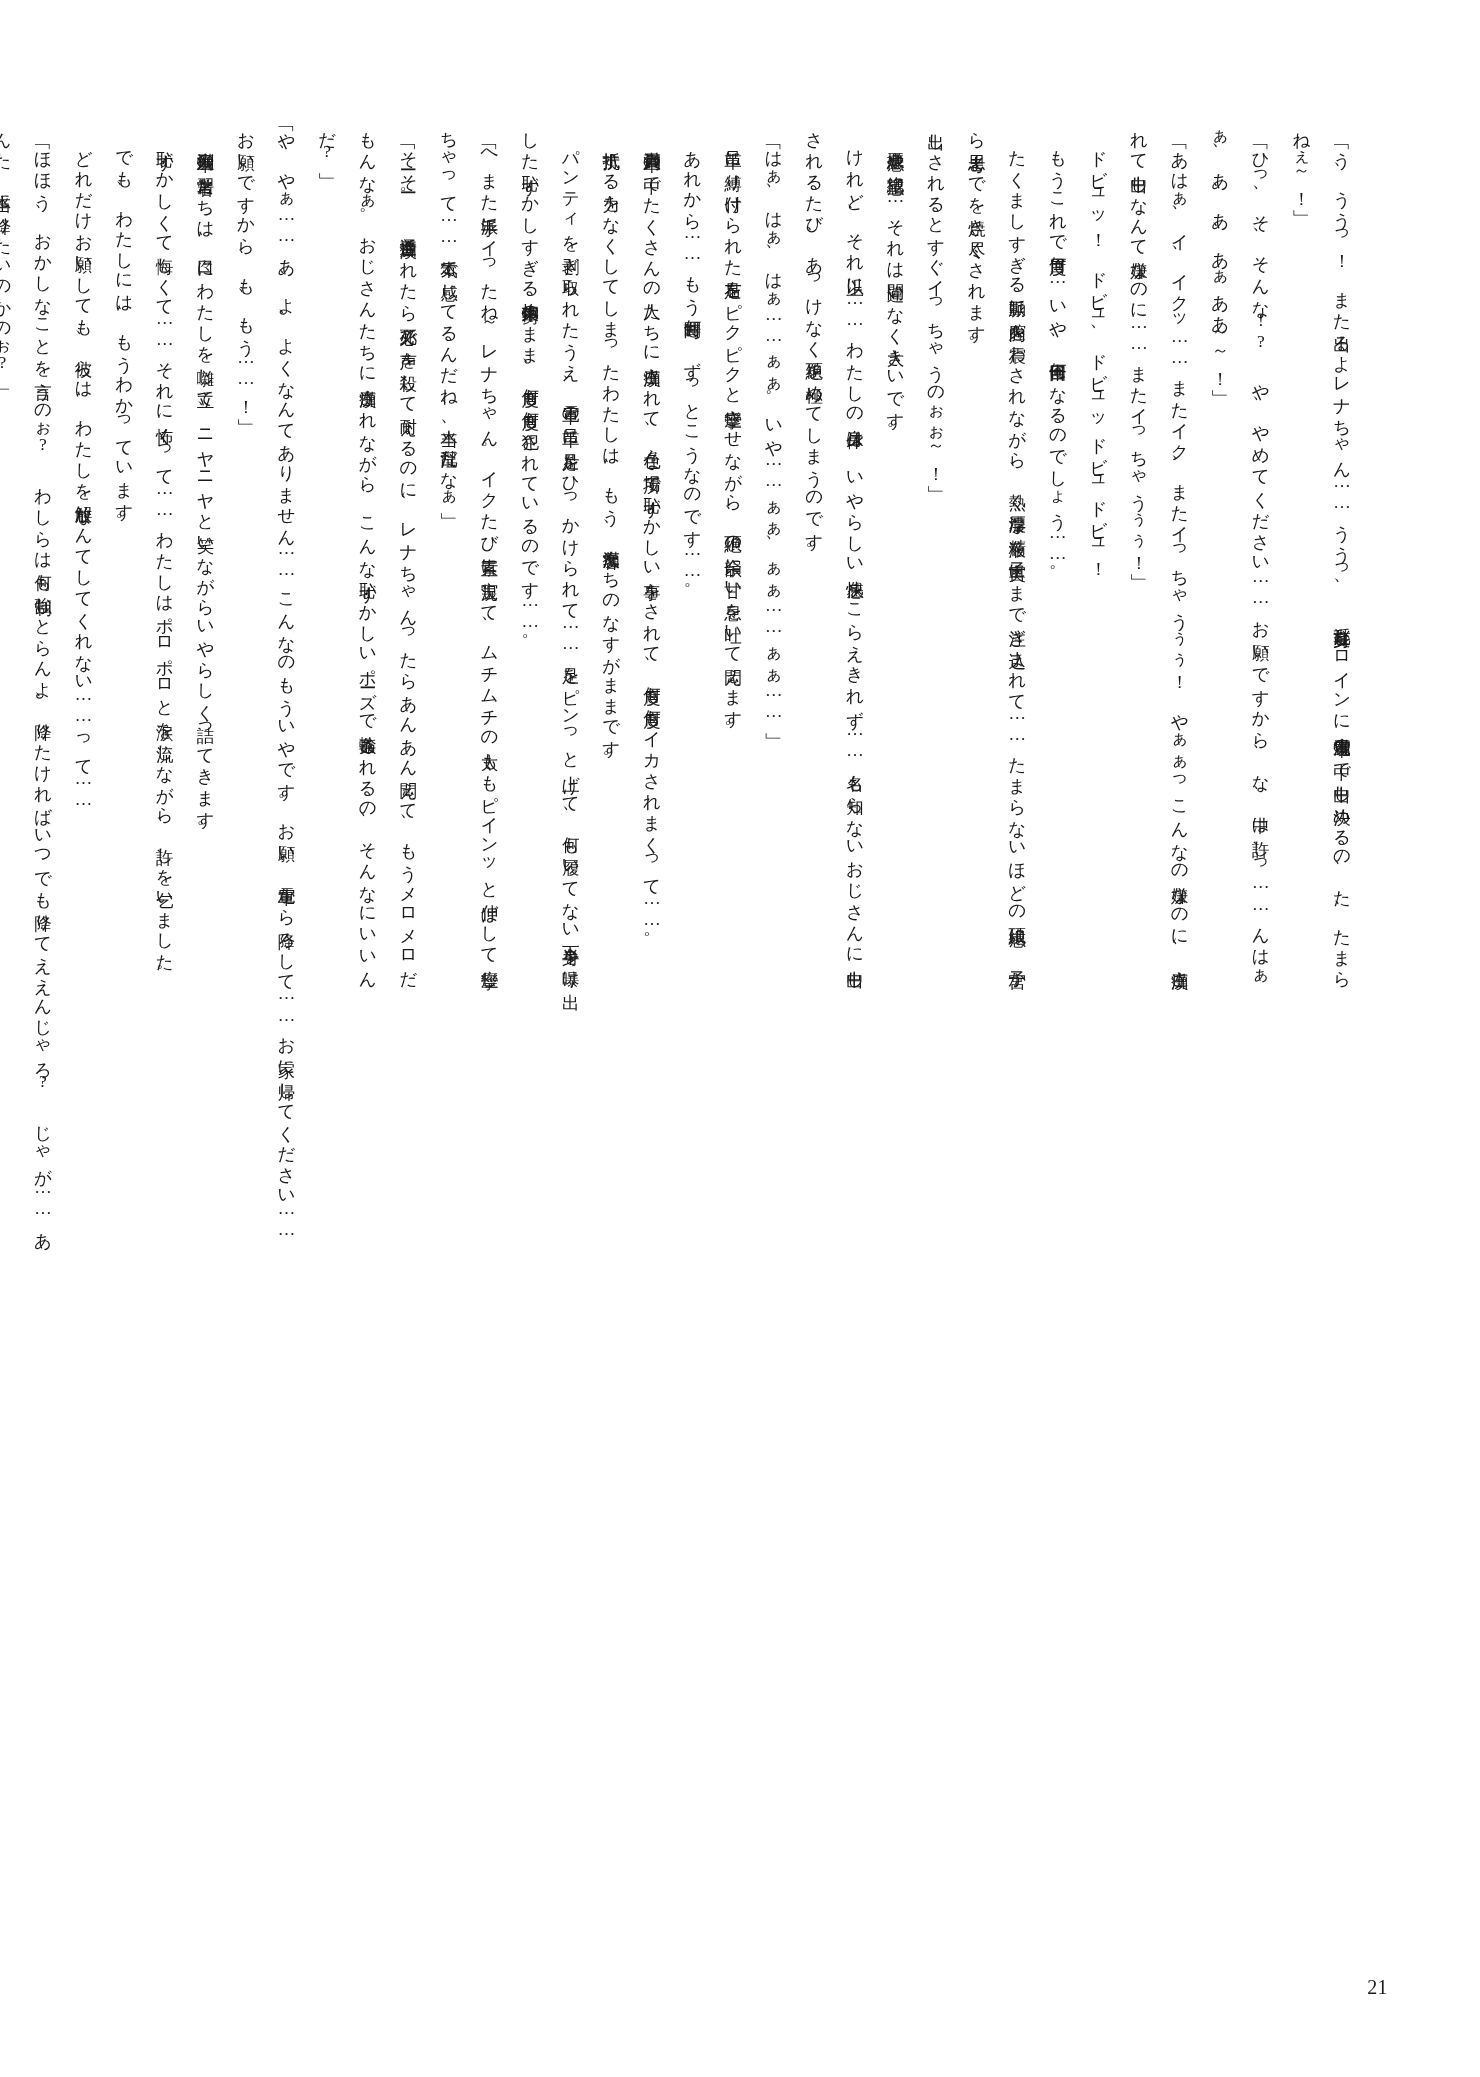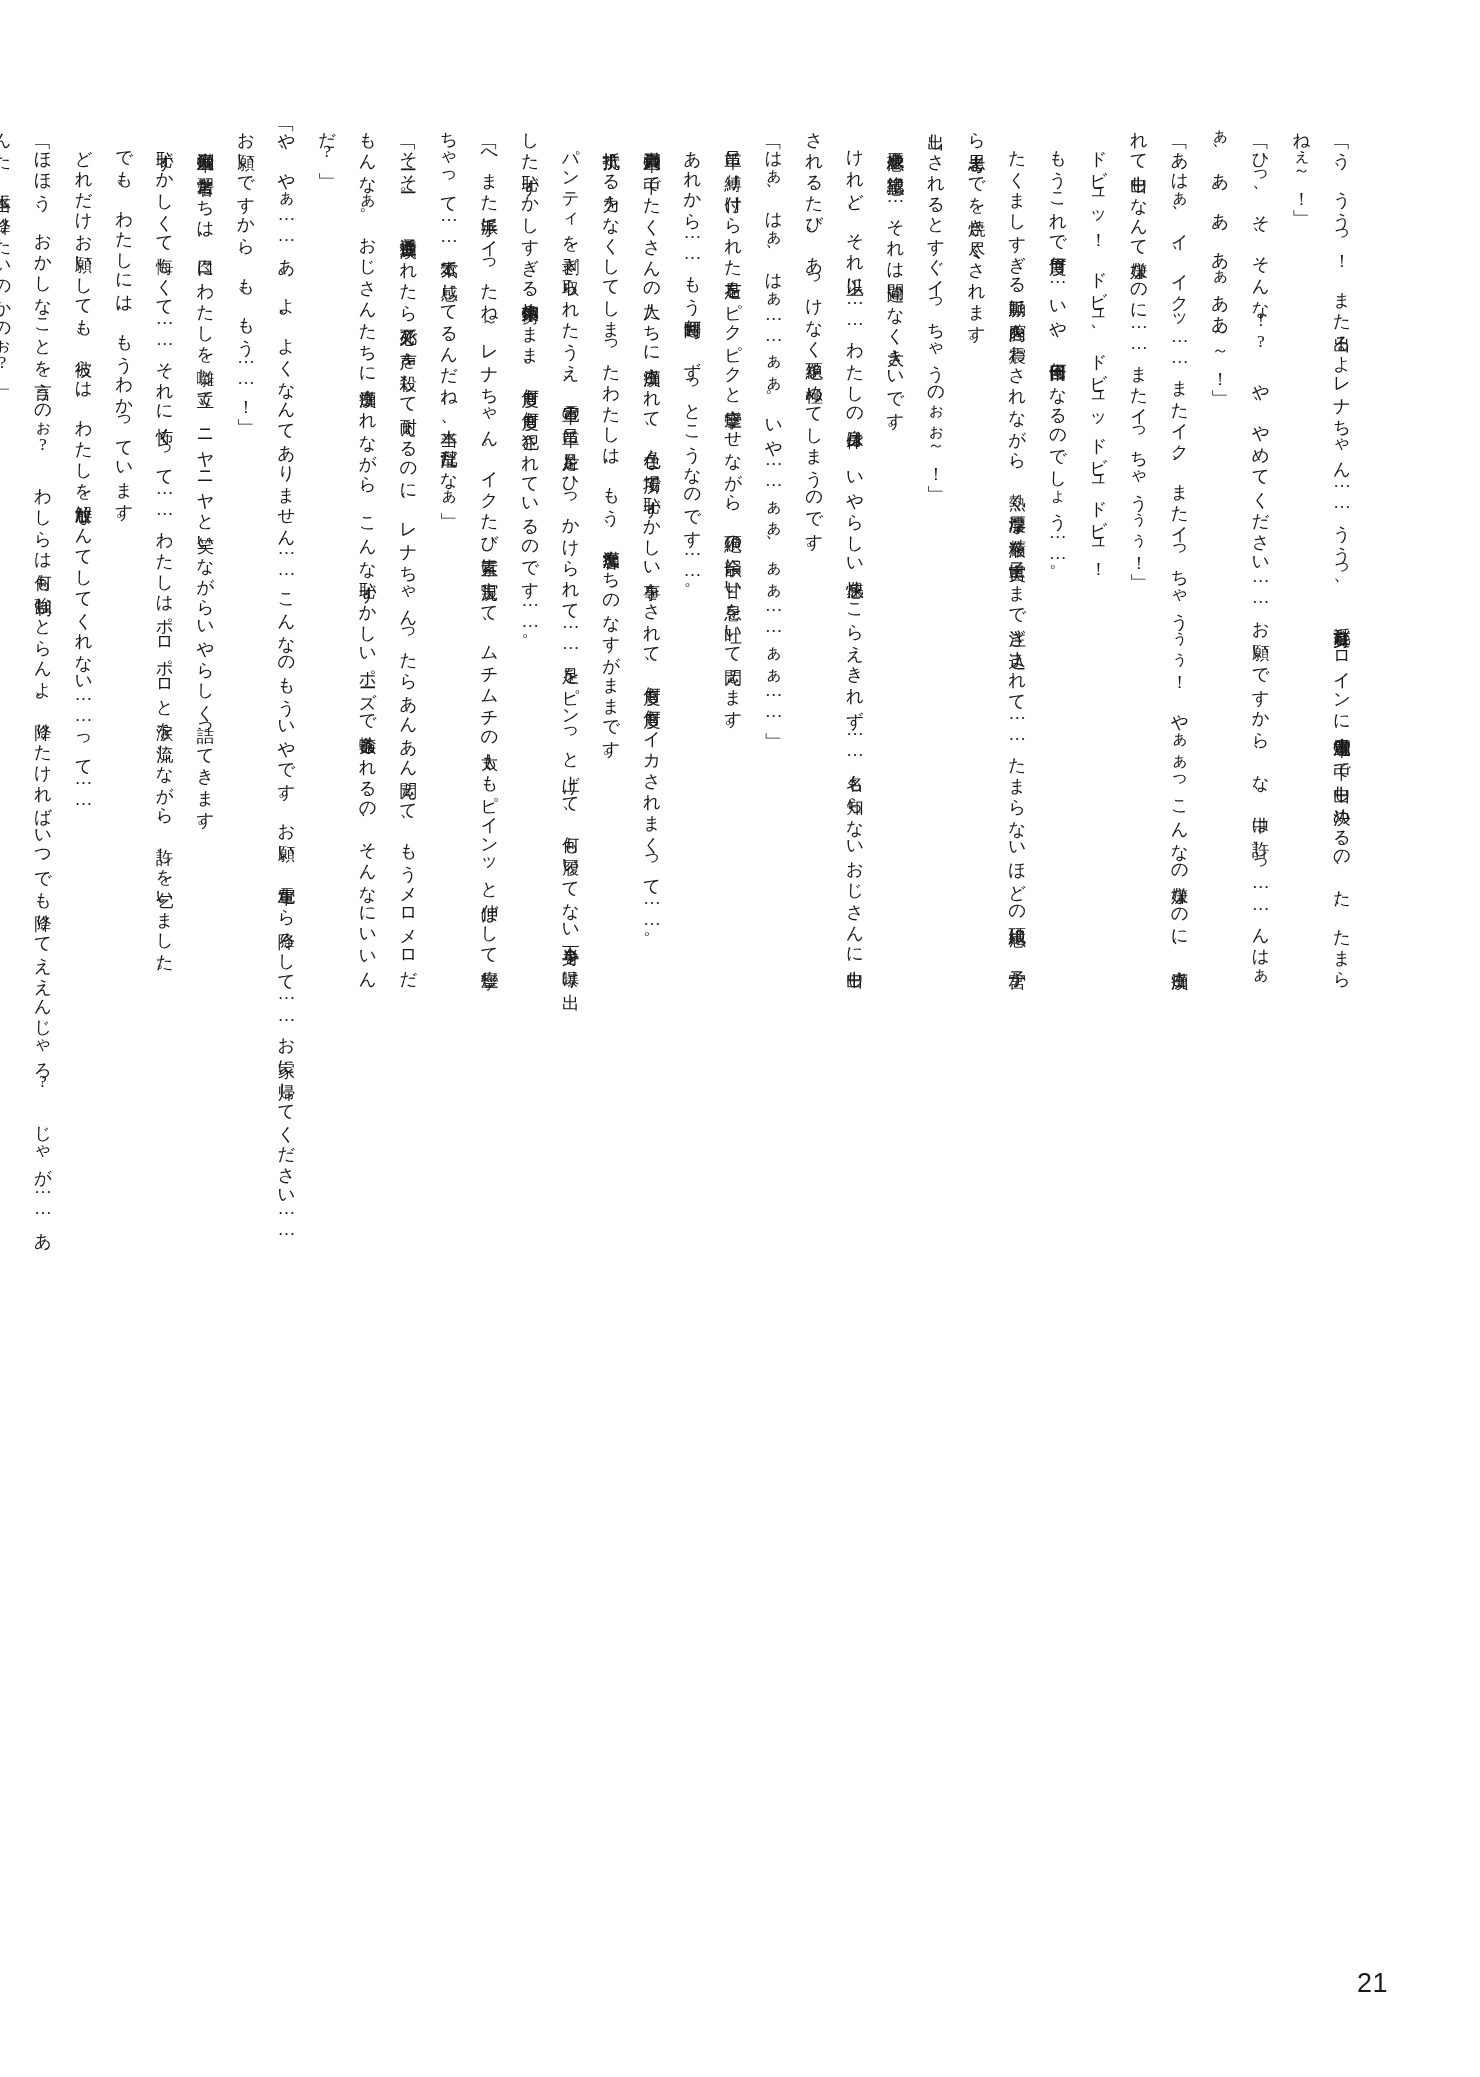--- a/index.html
+++ b/index.html
@@ -54,22 +54,22 @@
     padding: 0;
     text-indent: 1em;
   }
   .para.noindent {
     text-indent: 0;
   }
   .page-number {
     position: absolute;
     right: 92px;
     bottom: 78px;
-    font-size: 27px;
-    font-family: Liberation Sans, sans-serif;
+    font-size: 20px;
+    font-family: Liberation Serif, serif;
     color: #1a1a1a;
     letter-spacing: 0.02em;
   }
 </style>
 </head>
 <body>
 
 <div class="page">
 
   <div class="text-area">

